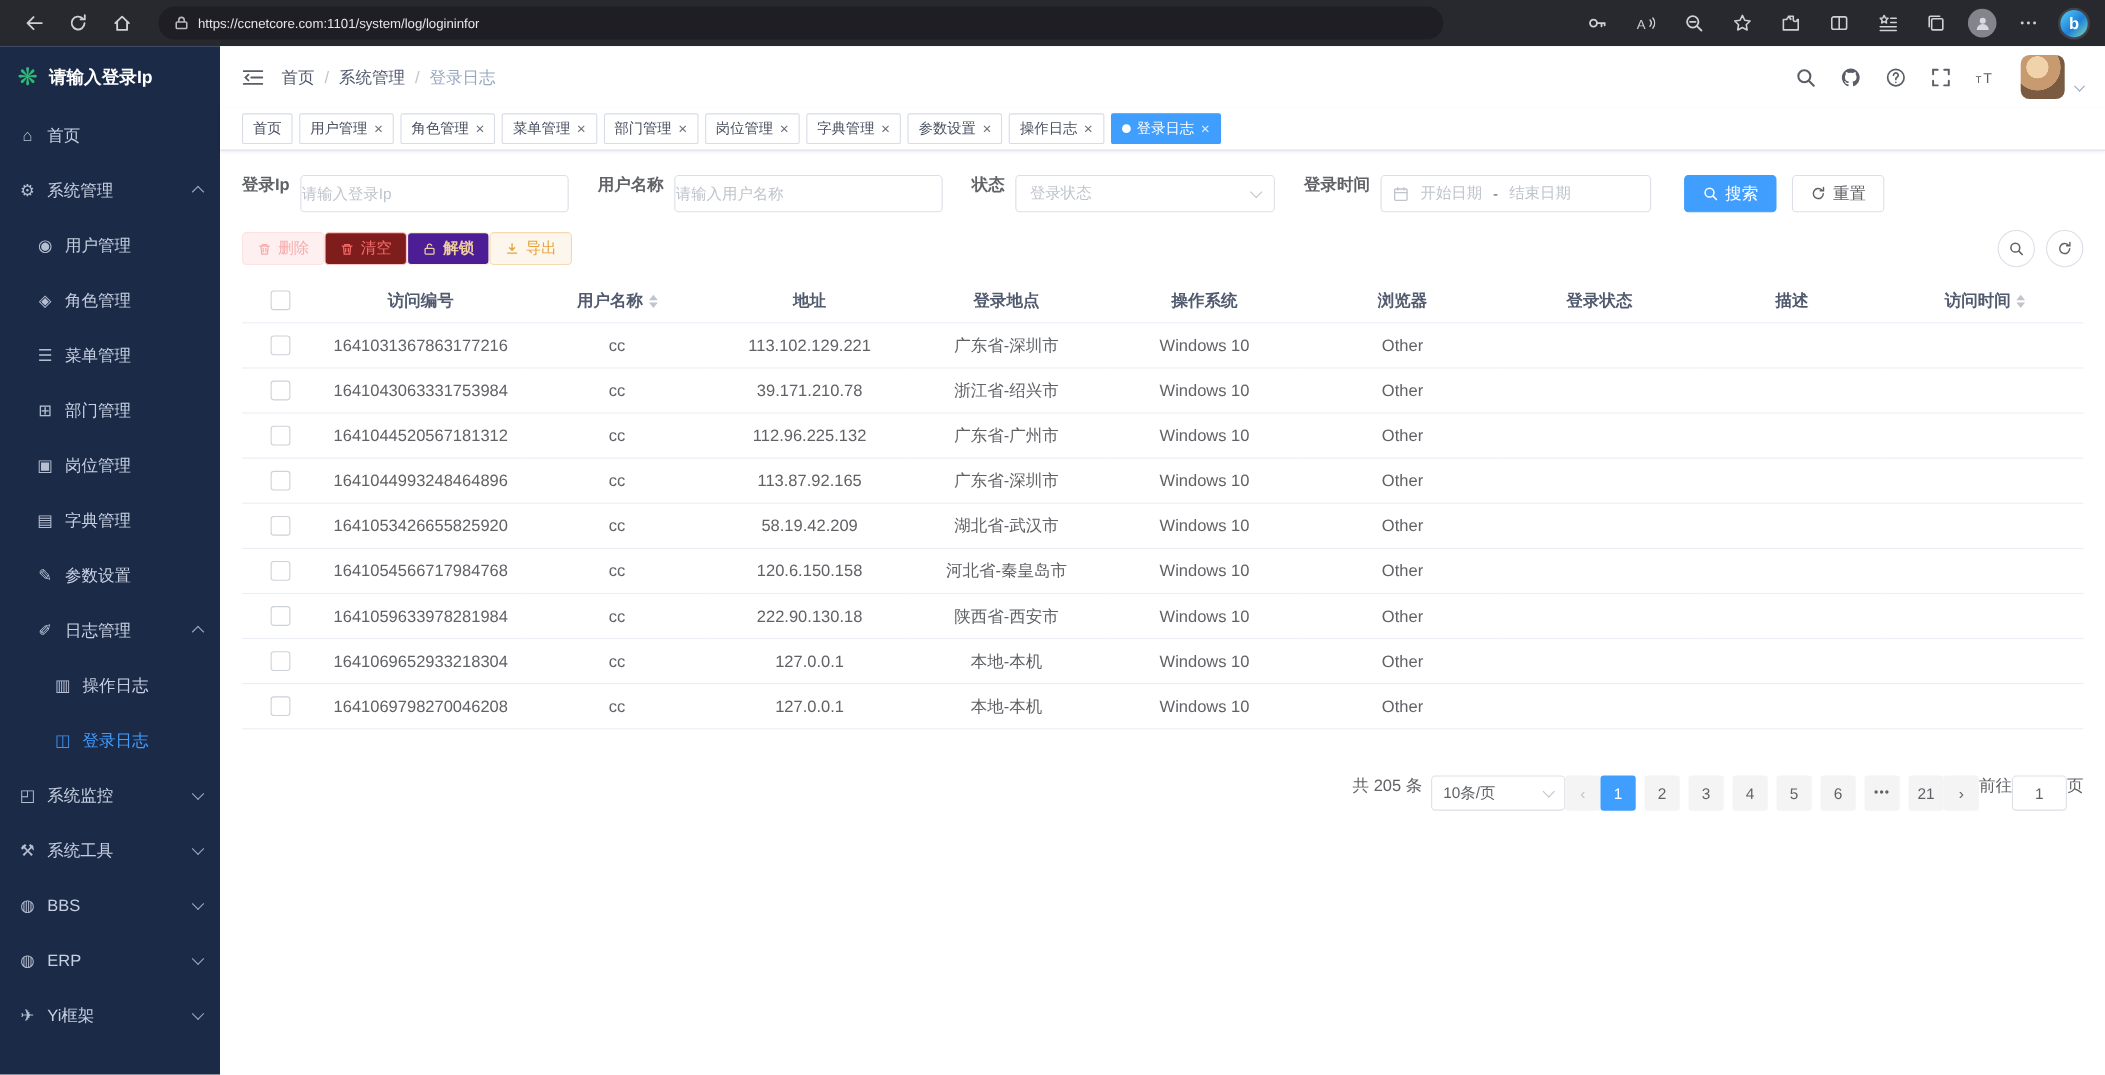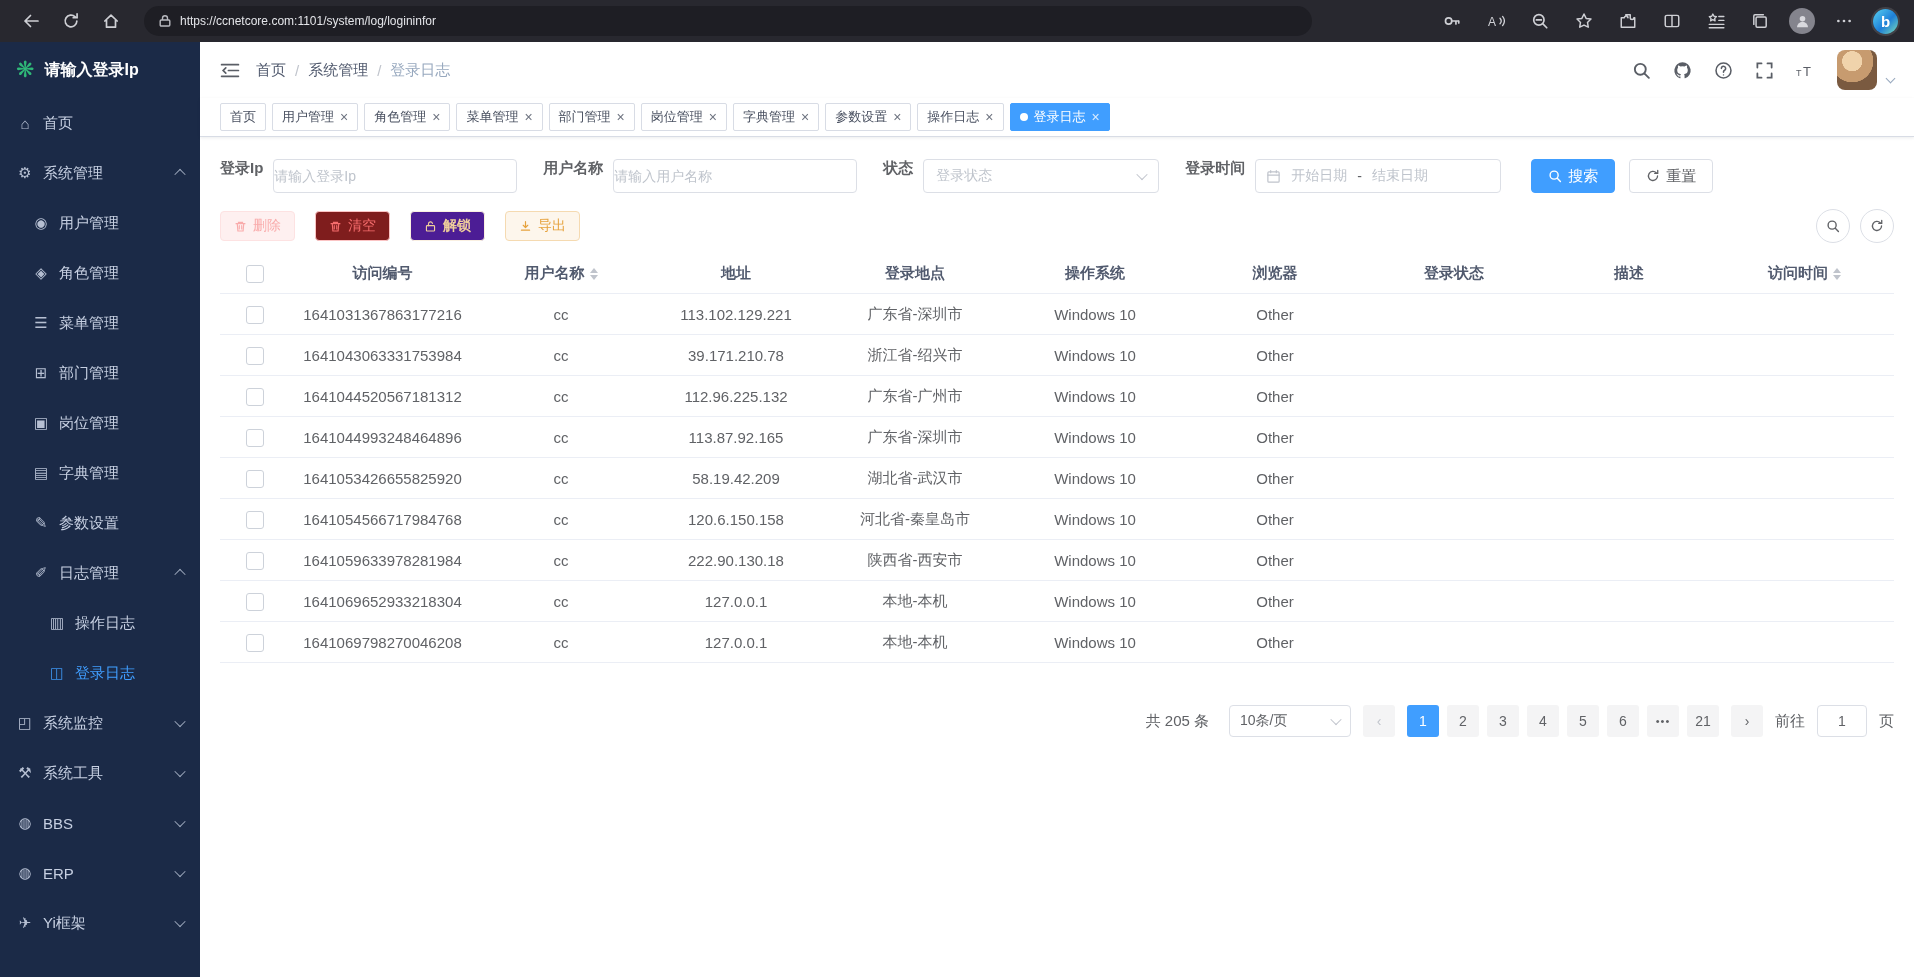--- a/index.html
+++ b/index.html
@@ -74,42 +74,42 @@
   .f-select{width:236px;height:34px;border:1px solid #dcdfe6;border-radius:4px;display:flex;align-items:center;justify-content:space-between;padding:0 12px;color:#bfc4cc;font-size:14px;cursor:pointer;box-sizing:border-box;}
   .f-select .chev{opacity:1;color:#c0c4cc;margin-left:8px;}
   .f-range{width:246px;height:34px;border:1px solid #dcdfe6;border-radius:4px;display:flex;align-items:center;gap:10px;padding:0 10px;color:#bfc4cc;font-size:14px;cursor:pointer;box-sizing:border-box;}
   .f-range svg{width:15px;height:15px;color:#c0c4cc;flex:0 0 auto;}
   .f-range .sep{color:#606266;}
   .btn{display:inline-flex;align-items:center;gap:6px;height:34px;padding:0 16px;border-radius:4px;border:1px solid transparent;font-size:15px;cursor:pointer;font-family:inherit;background:#fff;white-space:nowrap;}
   .btn svg{width:14px;height:14px;}
   .btn-primary{background:var(--accent);border-color:var(--accent);color:#fff;margin-left:30px;}
   .btn-default{border-color:#dcdfe6;color:#606266;margin-left:14px;}
 
-  .toolbar{display:flex;align-items:center;gap:20px;margin:16px 0 10px;}
+  .toolbar{display:flex;align-items:center;gap:0;margin:16px 0 10px;}
   .btn-mini{display:inline-flex;align-items:center;gap:6px;height:30px;padding:0 13px;border-radius:4px;font-size:14px;cursor:pointer;border:1px solid transparent;font-family:inherit;}
   .btn-mini svg{width:13px;height:13px;}
   .danger-disabled{background:#fef0f0;border-color:#fde2e2;color:#f9abab;cursor:not-allowed;}
   .danger{background:#7f1d1d;border-color:#fbc4c4;color:#f56c6c;}
   .warning-disabled{background:#4c1d95;border-color:#faf0e1;color:#f0cf9b;cursor:not-allowed;font-weight:bold;}
   .warning{background:#fdf6ec;border-color:#f5dab1;color:#e6a23c;}
   .tool-right{margin-left:auto;display:flex;align-items:center;gap:10px;}
   .circle-btn{width:32px;height:32px;border-radius:50%;border:1px solid #dcdfe6;display:flex;align-items:center;justify-content:center;color:#606266;cursor:pointer;background:#fff;}
   .circle-btn svg{width:14px;height:14px;}
 
   table.grid{width:100%;border-collapse:collapse;table-layout:fixed;}
   .grid th,.grid td{height:40px;border-bottom:1px solid #ebeef5;text-align:center;font-size:15px;padding:0 4px;overflow:hidden;white-space:nowrap;}
   .grid th{color:#515a6e;font-weight:bold;}
   .grid td{color:#606266;}
   .checkbox{display:inline-block;width:16px;height:16px;border:1px solid #cdd2da;border-radius:3px;background:#fff;cursor:pointer;vertical-align:middle;}
   .sort{display:inline-flex;flex-direction:column;gap:2px;margin-left:5px;vertical-align:middle;cursor:pointer;}
   .sort i{width:0;height:0;border-left:4px solid transparent;border-right:4px solid transparent;display:block;}
   .sort .up{border-bottom:5px solid #c0c4cc;}
   .sort .dn{border-top:5px solid #c0c4cc;}
 
-  .pagination{display:flex;align-items:center;justify-content:flex-end;gap:12px;margin-top:42px;font-size:15px;color:#606266;}
+  .pagination{display:flex;justify-content:flex-end;gap:0;margin-top:42px;font-size:15px;color:#606266;}
   .pg-total{margin-right:8px;}
   .pg-select{width:122px;height:32px;border:1px solid #dcdfe6;border-radius:4px;display:flex;align-items:center;justify-content:space-between;padding:0 10px;font-size:14px;color:#606266;cursor:pointer;box-sizing:border-box;}
   .pg-select .chev{opacity:1;color:#c0c4cc;}
   .page-btn{min-width:32px;height:32px;border-radius:3px;background:#f4f4f5;display:inline-flex;align-items:center;justify-content:center;font-size:14px;color:#606266;cursor:pointer;padding:0 4px;box-sizing:border-box;}
   .page-btn.active{background:var(--accent);color:#fff;}
   .page-btn.nav-disabled{color:#c0c4cc;}
   .page-btn.ell{letter-spacing:1px;font-size:11px;}
   .pg-jump-input{width:50px;height:32px;border:1px solid #dcdfe6;border-radius:4px;text-align:center;font-size:14px;color:#606266;outline:none;font-family:inherit;box-sizing:border-box;}
 </style>
 </head>

